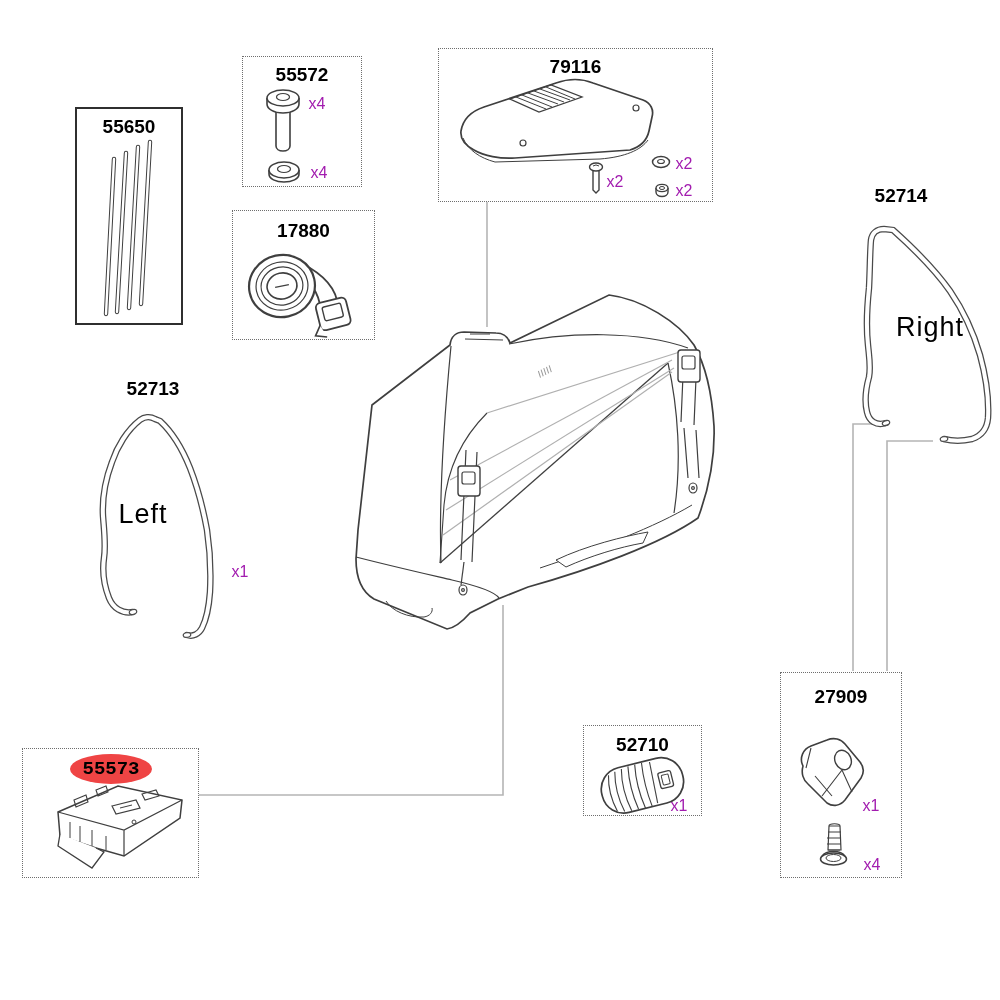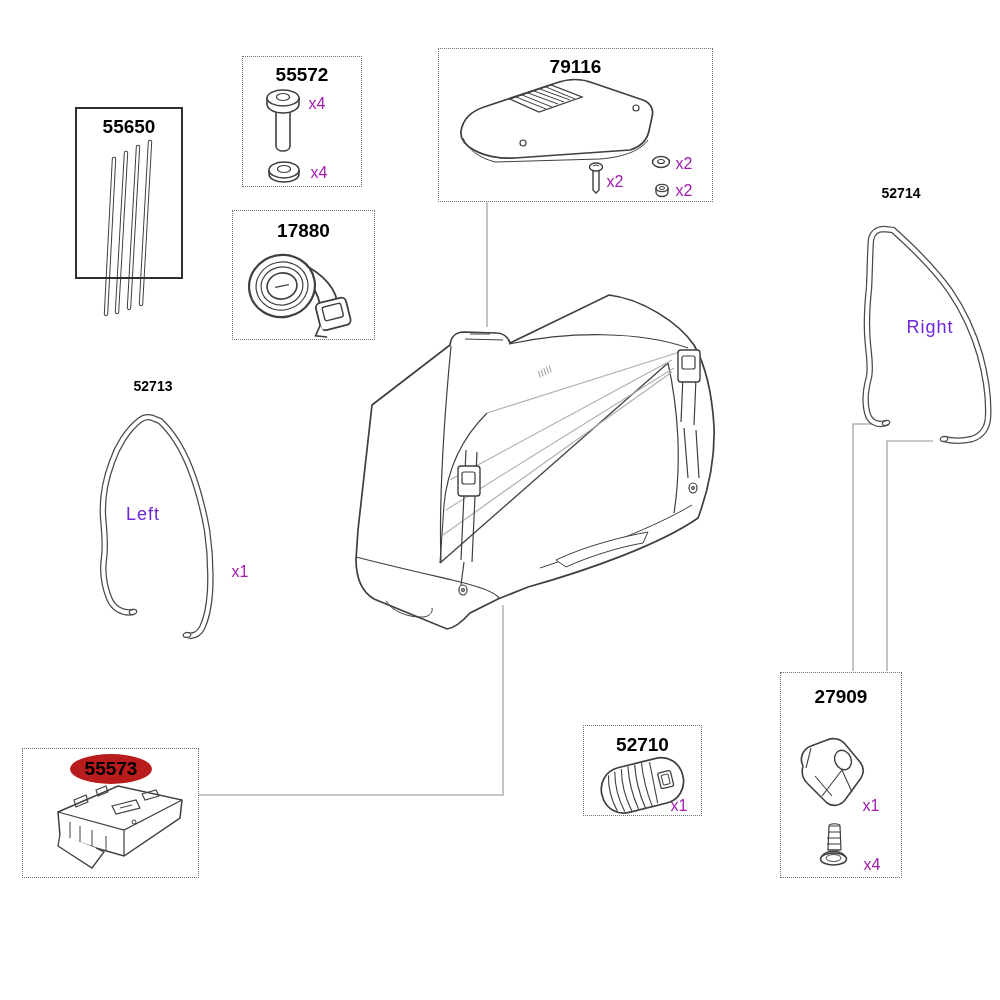--- a/index.html
+++ b/index.html
@@ -3,26 +3,26 @@
 <meta charset="utf-8">
 <style>
   html,body{margin:0;padding:0;background:#fff;}
   #canvas{position:relative;width:1000px;height:1000px;background:#ffffff;overflow:hidden;
           font-family:"Liberation Sans", sans-serif;}
   #art{position:absolute;left:0;top:0;width:1000px;height:1000px;}
   .box{position:absolute;border:1px dotted #6e6e6e;box-sizing:border-box;}
   .box.solid{border:2px solid #2f2f2f;}
   .part-label{position:absolute;left:0;right:0;text-align:center;font-weight:bold;
               font-size:19px;color:#000;}
-  .free-label{position:absolute;text-align:center;font-weight:bold;font-size:14px;color:#000;width:120px;}
+  .free-label{position:absolute;text-align:center;font-weight:bold;font-size:19px;color:#000;width:120px;}
   .qty{position:absolute;font-size:16px;color:#a21caf;transform:translate(-50%,-50%);white-space:nowrap;}
-  .side-label{position:absolute;font-size:18px;color:#6d28d9;letter-spacing:1px;
+  .side-label{position:absolute;font-size:27px;color:#000000;letter-spacing:1px;
               transform:translate(-50%,-50%);white-space:nowrap;}
-  .hl-ellipse{position:absolute;background:#b91c1c;border-radius:50%;width:82px;height:30px;
-              line-height:30px;text-align:center;font-weight:bold;font-size:19px;color:#000;}
+  .hl-ellipse{position:absolute;background:#ef4444;border-radius:50%;width:82px;height:30px;
+              line-height:30px;text-align:center;font-weight:bold;font-size:19px;color:#000;font-family:Liberation Mono, monospace;}
 </style>
 </head>
 <body>
 
 <div id="canvas">
 
   <svg id="art" viewBox="0 0 1000 1000" xmlns="http://www.w3.org/2000/svg">
 
     <g stroke="#b5b5b5" stroke-width="1.6" fill="none">
       <path d="M487,202 L487,327"></path>
@@ -223,21 +223,21 @@
       <path d="M60,834 L58,846 L92,868 L104,852 L96,848" stroke-width="1.3" fill="#fff"></path>
       <path d="M112,806 L136,800 L140,808 L116,814 Z" stroke-width="1.2"></path>
       <path d="M120,808 L132,805" stroke-width="1"></path>
       <path d="M74,800 L86,795 L88,802 L76,807 Z M96,790 L106,786 L108,792 L98,796 Z" stroke-width="1.1"></path>
       <path d="M142,794 L156,790 L159,796 L145,800 Z" stroke-width="1.1"></path>
       <path d="M70,822 L70,838 M80,826 L80,842 M92,830 L92,846 M106,836 L106,850" stroke-width="1"></path>
       <circle cx="134" cy="822" r="2" stroke-width="1"></circle>
     </g>
   </svg>
 
-  <section class="box solid" style="left:75px;top:107px;width:108px;height:172px;padding-left:8px;">
+  <section class="box solid" style="left:75px;top:107px;width:108px;height:218px;padding-left:8px;">
     <span class="part-label" style="top:7px;">55650</span>
   </section>
 
   <section class="box" style="left:242px;top:56px;width:120px;height:131px;text-decoration:underline;">
     <span class="part-label" style="top:7px;">55572</span>
     <span class="qty" style="left:74px;top:47px;">x4</span>
     <span class="qty" style="left:76px;top:116px;">x4</span>
   </section>
 
   <section class="box" style="left:232px;top:210px;width:143px;height:130px;">

